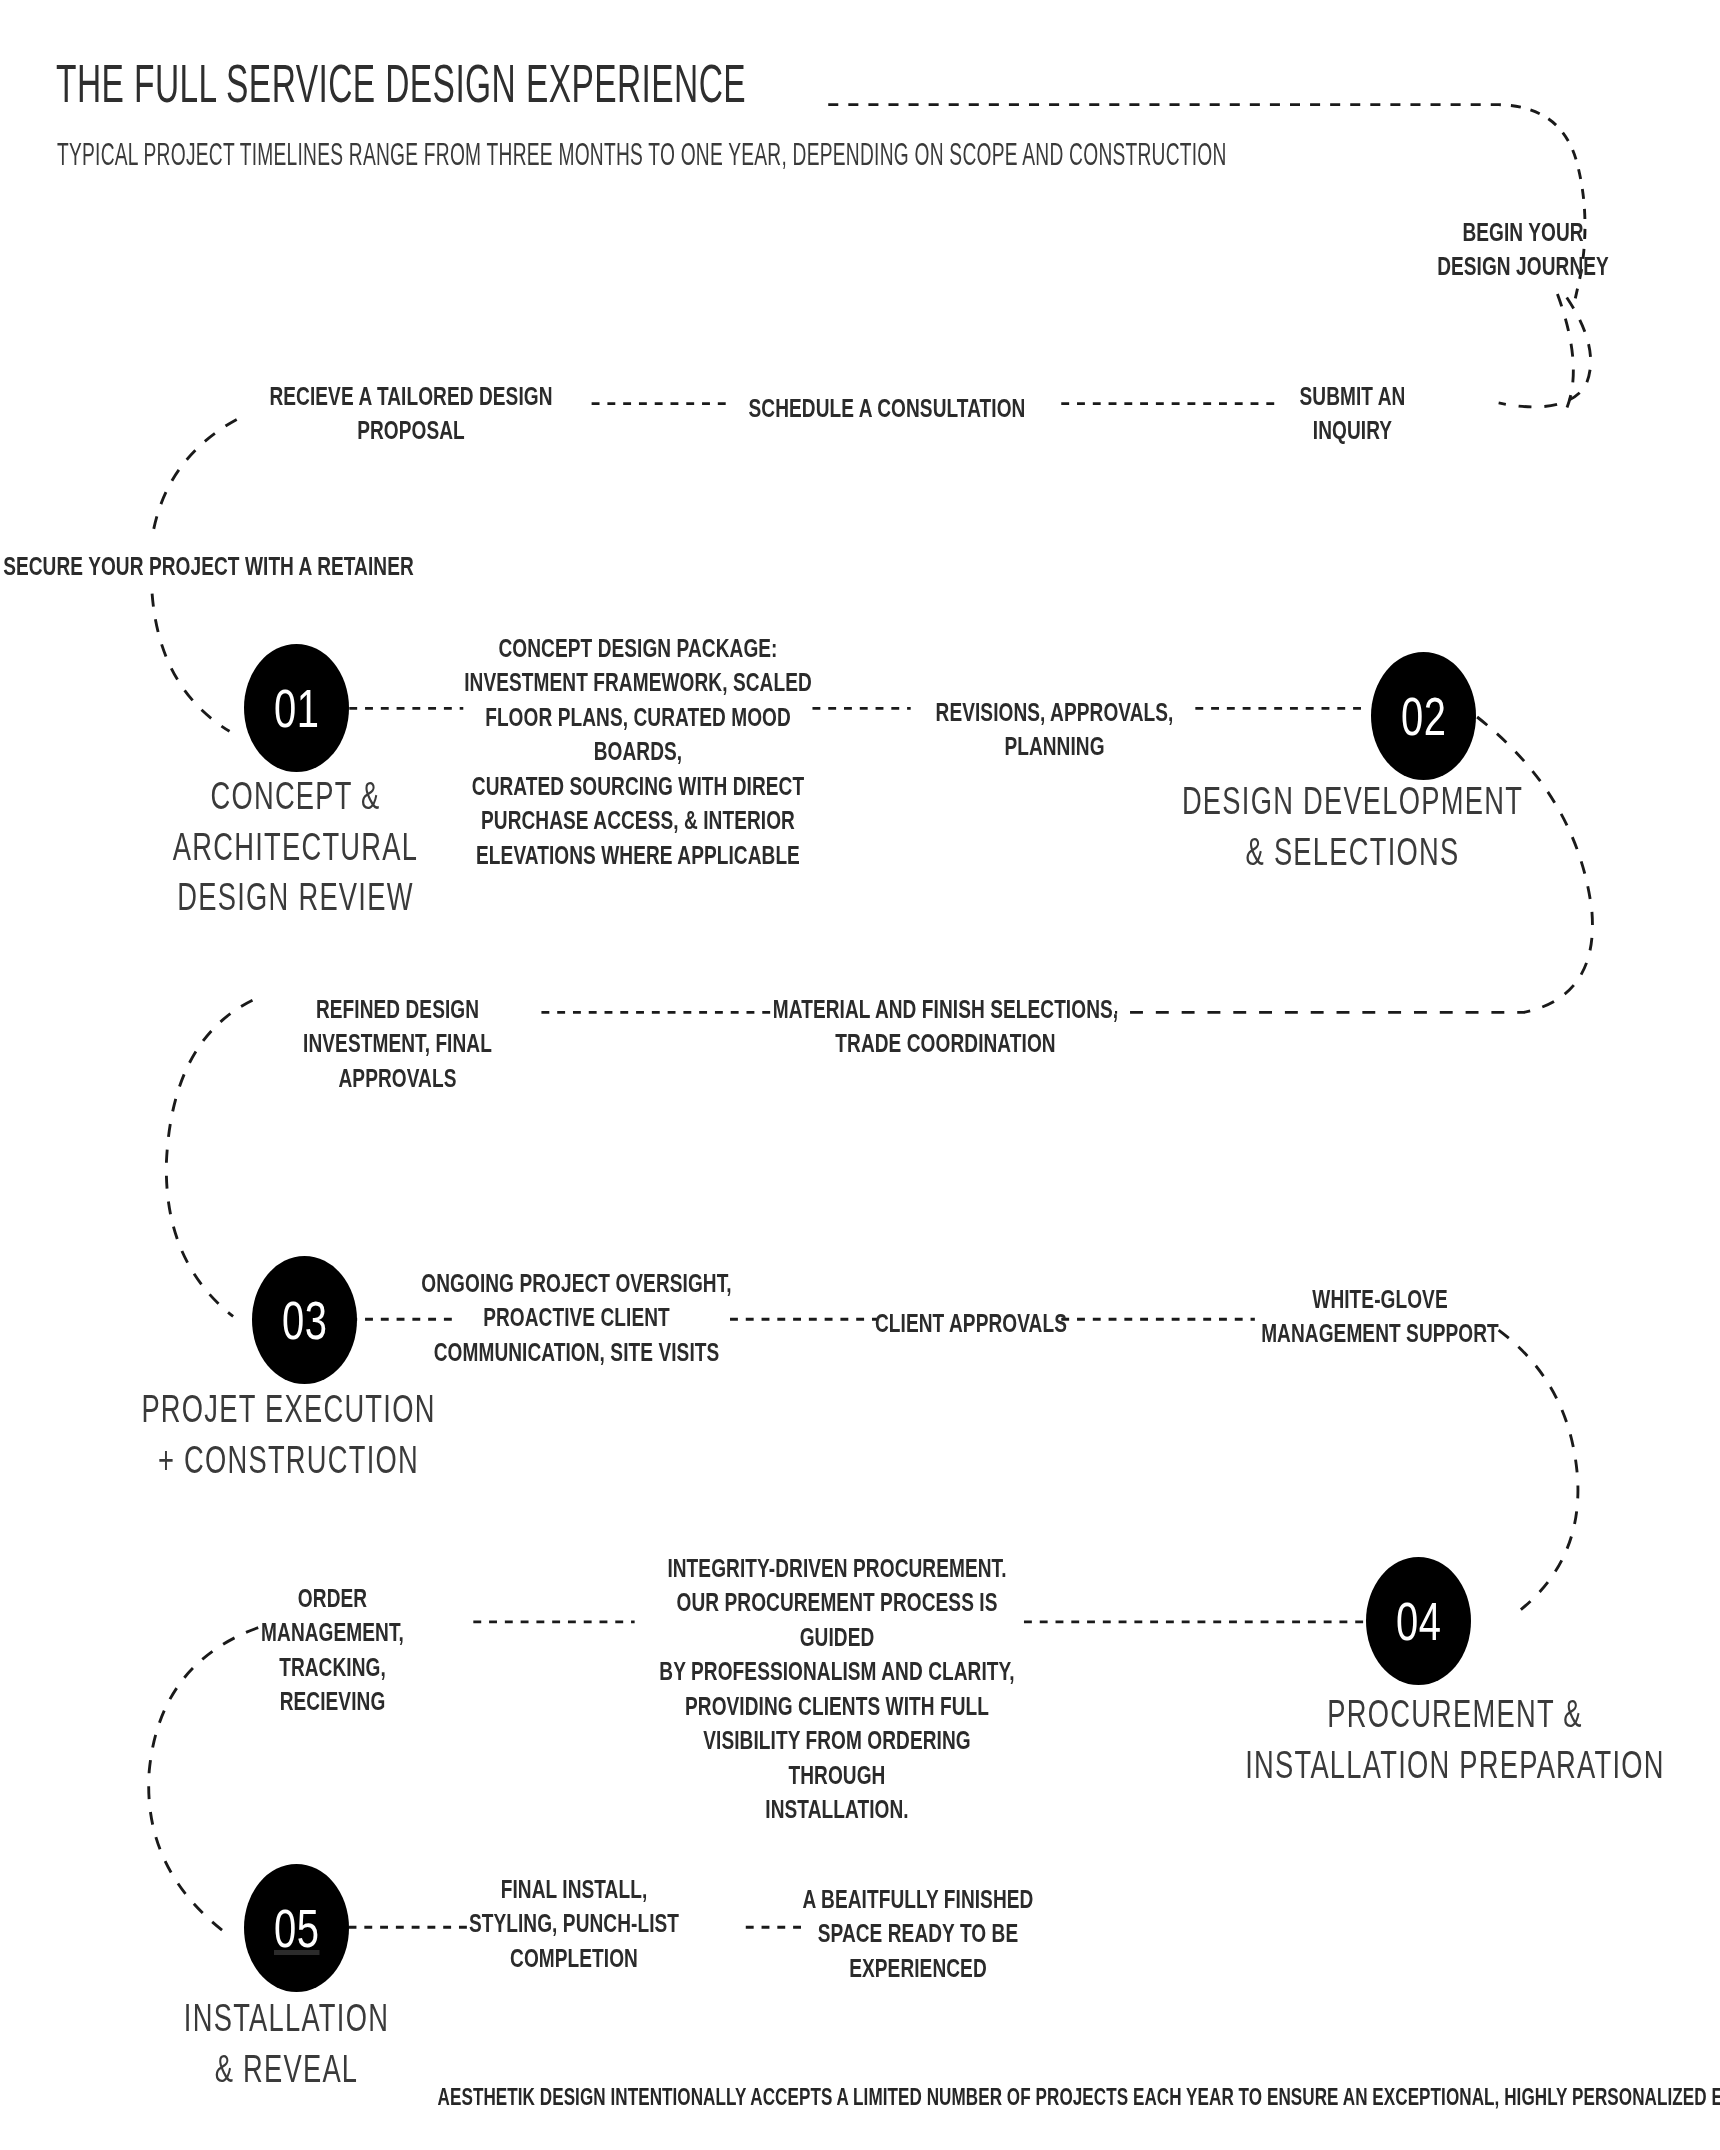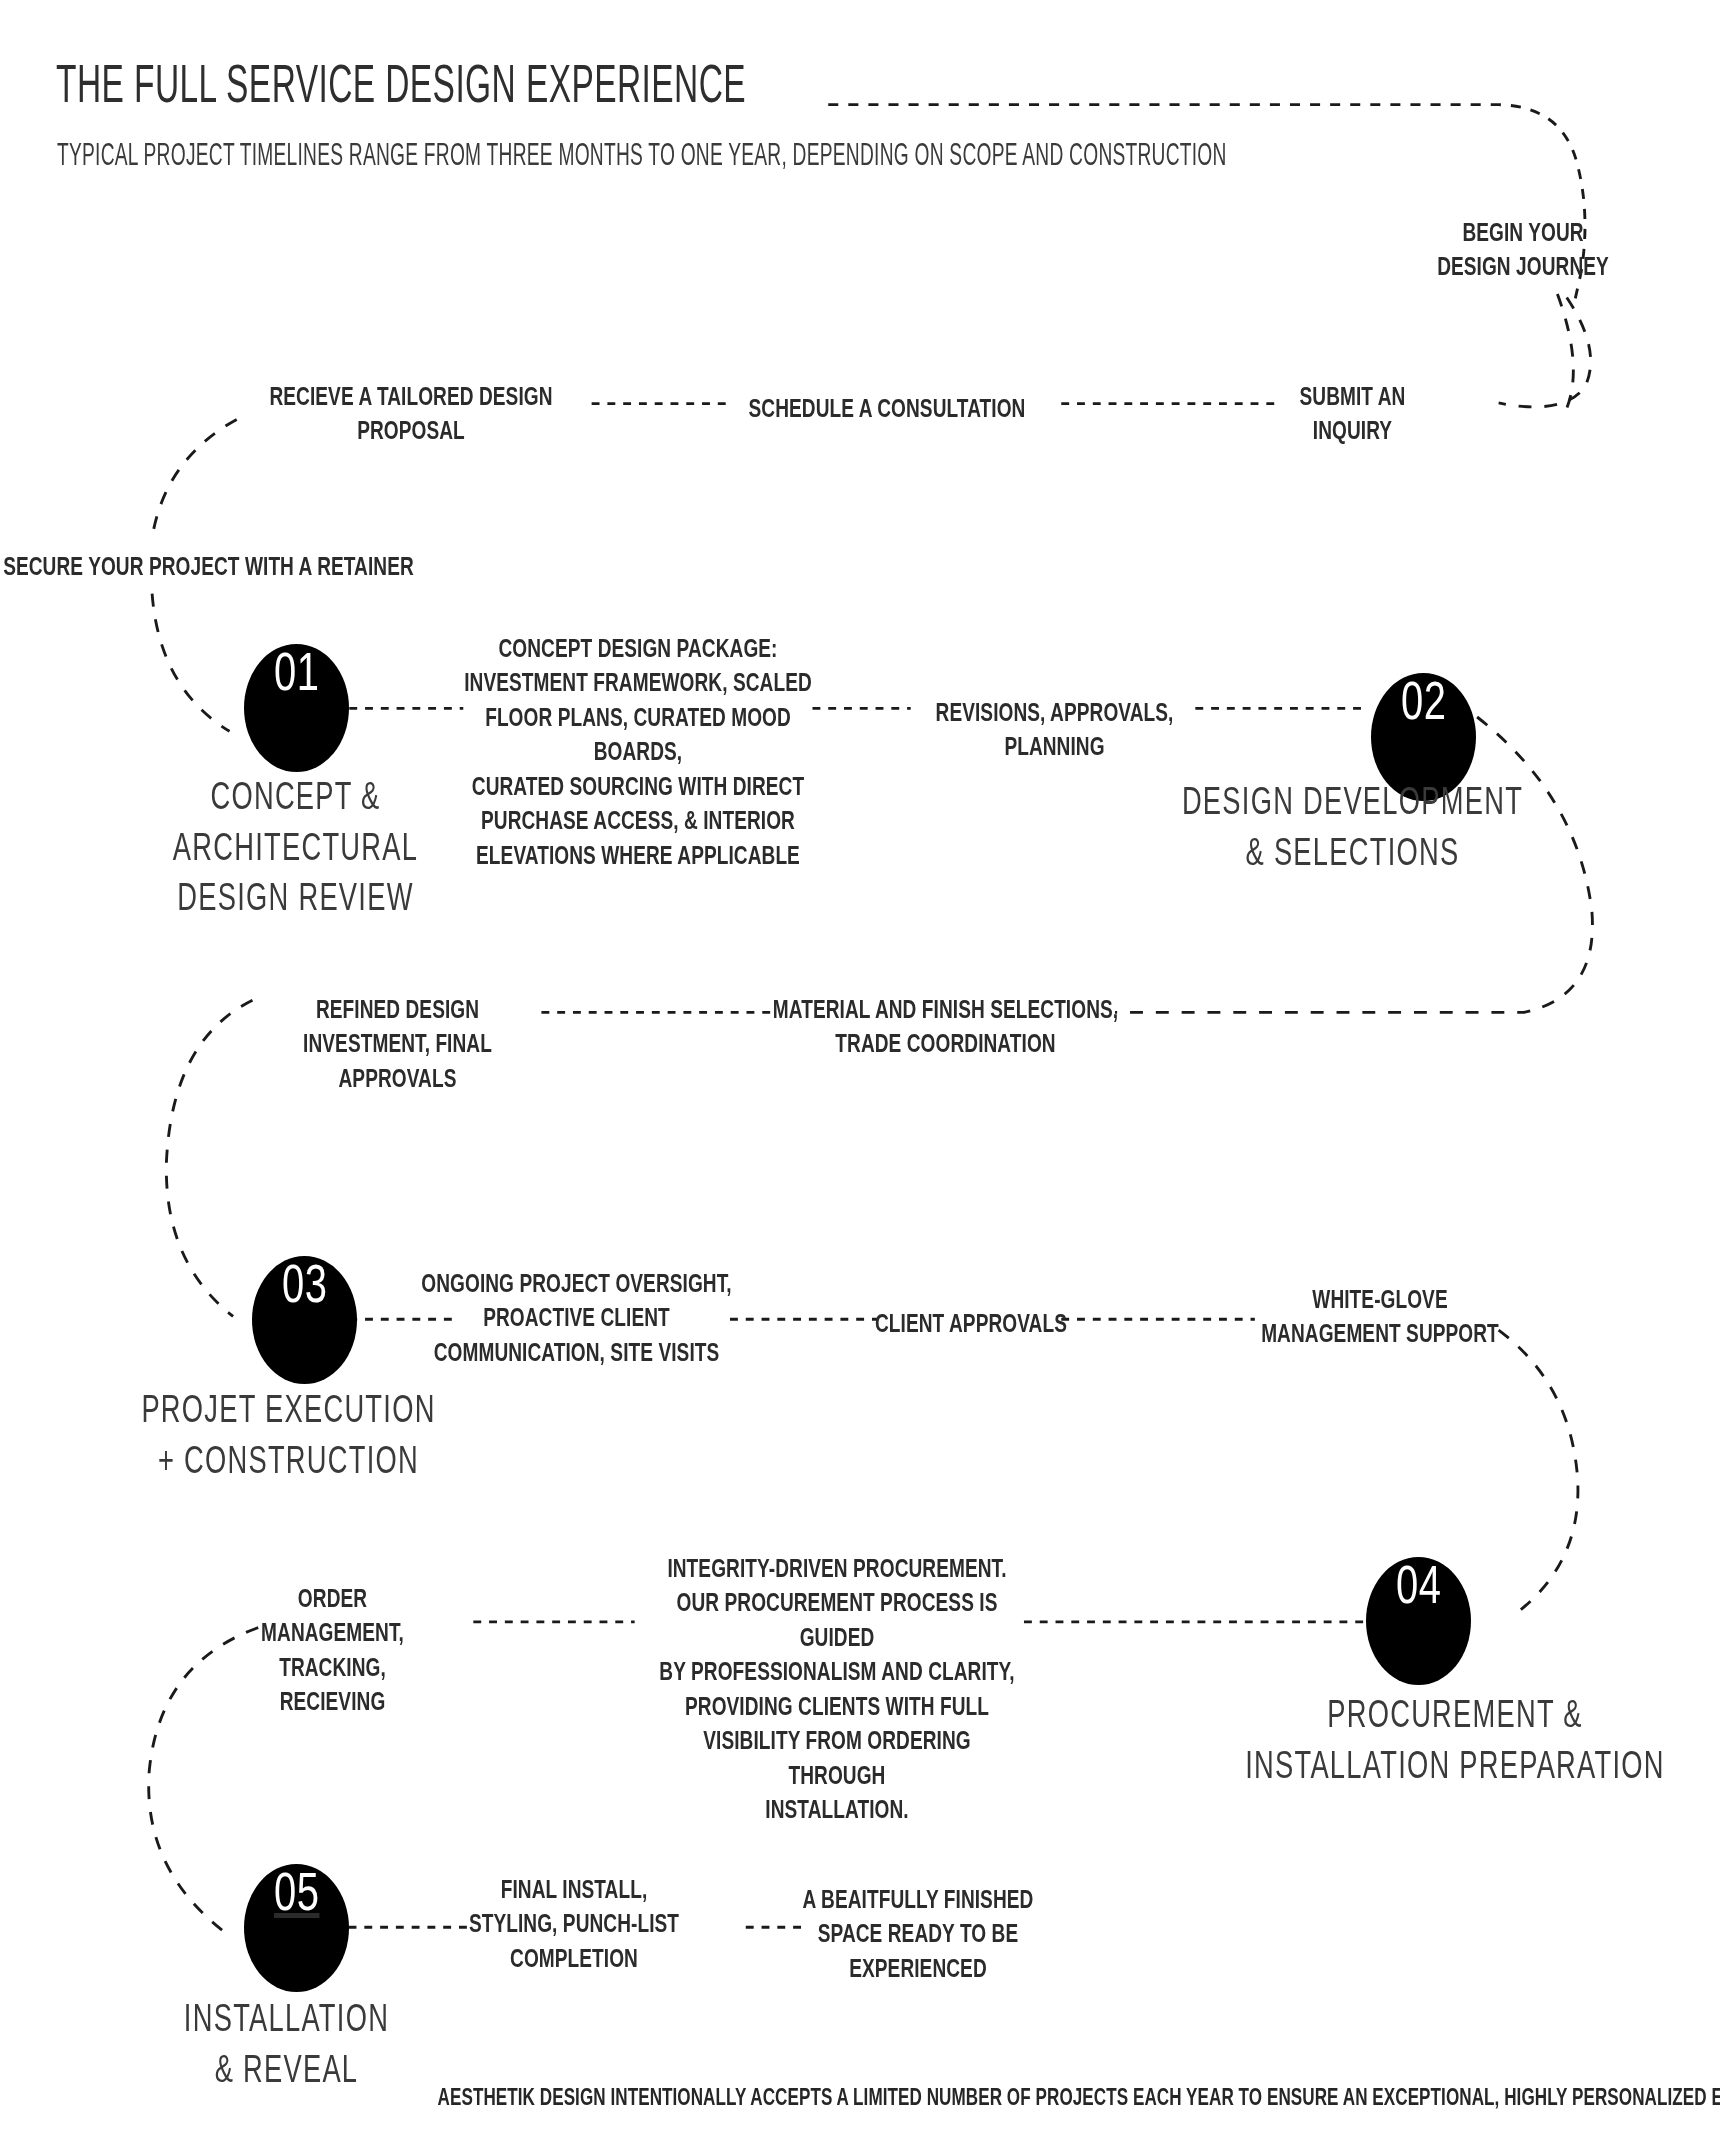--- a/index.html
+++ b/index.html
@@ -68,21 +68,21 @@
     white-space:pre-line;
     transform:scaleX(0.70);
     transform-origin:center top;
   }
 
   .step-circle{
     position:absolute;
     width:105px;height:128px;
     background:#000000;
     border-radius:50%;
-    display:flex;align-items:flex-start;justify-content:center;
+    display:flex;align-items:center;justify-content:center;
   }
   .step-circle span{
     font-family:"Liberation Sans","DejaVu Sans",sans-serif;
     font-weight:300;
     font-size:54px;
     letter-spacing:0.7px;
     color:#ffffff;
     transform:scaleX(0.74);
     display:block;
     line-height:1;
@@ -181,21 +181,21 @@
   <div class="node-label center" style="left:638px;top:631px;width:502px;margin-left:-251px;">CONCEPT DESIGN PACKAGE:
 INVESTMENT FRAMEWORK, SCALED
 FLOOR PLANS, CURATED MOOD BOARDS,
 CURATED SOURCING WITH DIRECT
 PURCHASE ACCESS, &amp; INTERIOR
 ELEVATIONS WHERE APPLICABLE</div>
 
   <div class="node-label center" style="left:1055px;top:695px;width:401px;margin-left:-201px;">REVISIONS, APPROVALS,
 PLANNING</div>
 
-  <div class="step-circle" style="left:1371px;top:673px;">
+  <div class="step-circle" style="left:1371px;top:652px;">
     <span>02</span>
   </div>
   <div class="step-caption" style="left:1352px;top:776px;width:717px;margin-left:-358px;">DESIGN DEVELOPMENT
 &amp; SELECTIONS</div>
 
   <div class="node-label center" style="left:945px;top:992px;width:545px;margin-left:-272px;">MATERIAL AND FINISH SELECTIONS,
 TRADE COORDINATION</div>
 
   <div class="node-label center" style="left:397px;top:992px;width:373px;margin-left:-186px;">REFINED DESIGN
 INVESTMENT, FINAL

